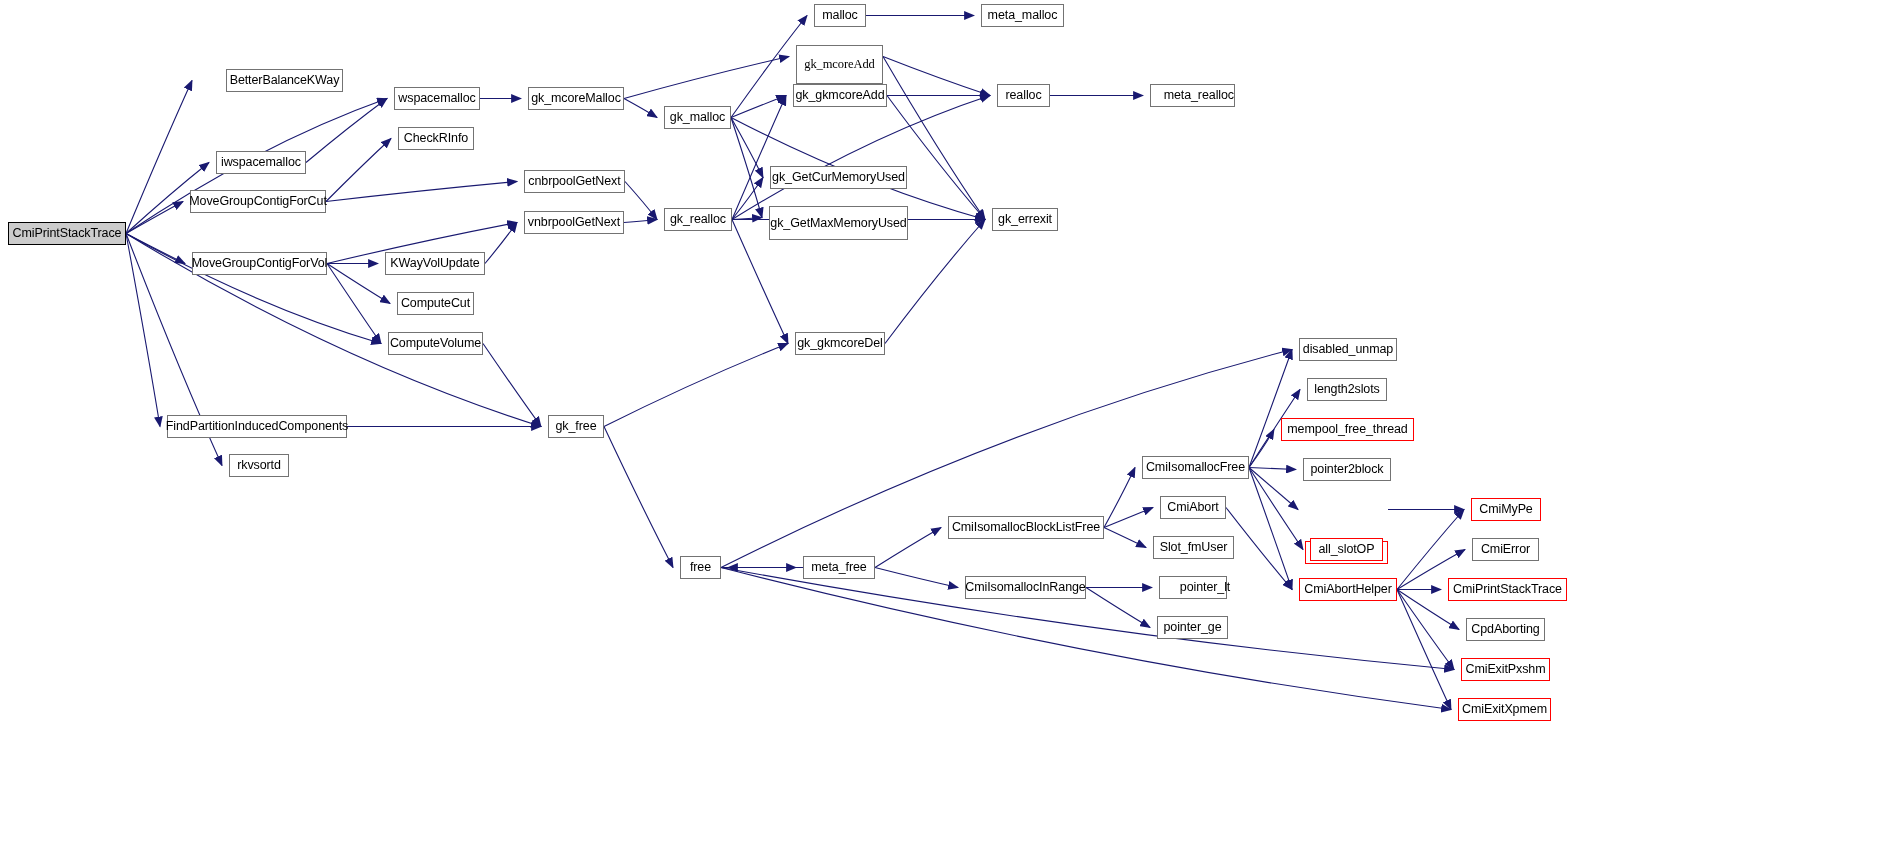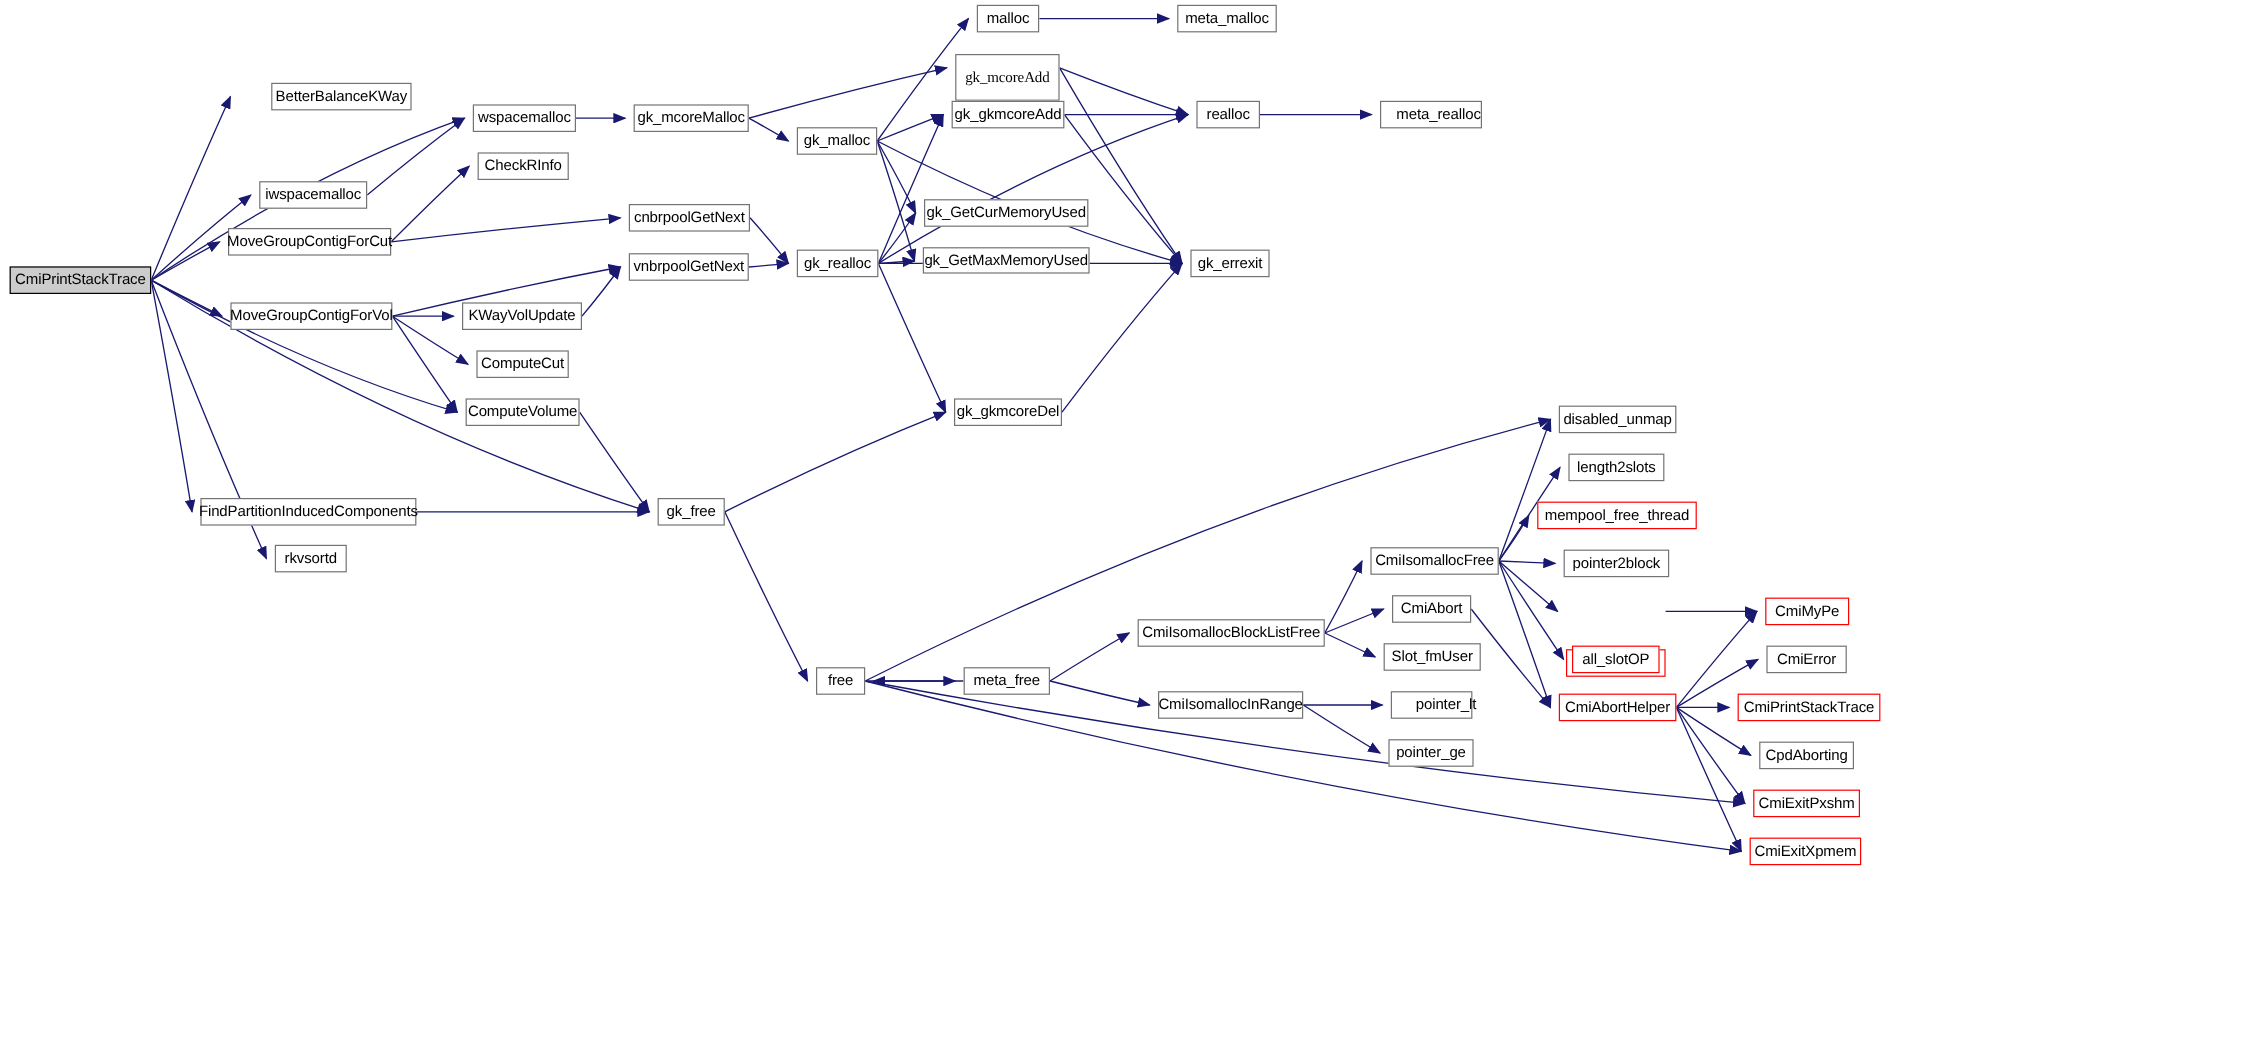--- a/index.html
+++ b/index.html
@@ -157,21 +157,21 @@
       </div>
       <div class="node" style="left: 796px; top: 45px; width: 87px; height: 39px; font-family: Liberation Serif, serif;">
         <span>gk_mcoreAdd</span>
       </div>
       <div class="node" style="left: 793px; top: 84px; width: 94px; height: 23px;">
         <span>gk_gkmcoreAdd</span>
       </div>
       <div class="node" style="left: 770px; top: 166px; width: 137px; height: 23px;">
         <span>gk_GetCurMemoryUsed</span>
       </div>
-      <div class="node" style="left: 769px; top: 206px; width: 139px; height: 22px;">
+      <div class="node" style="left: 769px; top: 206px; width: 139px; height: 34px;">
         <span>gk_GetMaxMemoryUsed</span>
       </div>
       <div class="node" style="left: 795px; top: 332px; width: 90px; height: 23px;">
         <span>gk_gkmcoreDel</span>
       </div>
       <div class="node" style="left: 997px; top: 84px; width: 53px; height: 23px;">
         <span>realloc</span>
       </div>
       <div class="node" style="left: 992px; top: 208px; width: 66px; height: 23px;">
         <span>gk_errexit</span>

